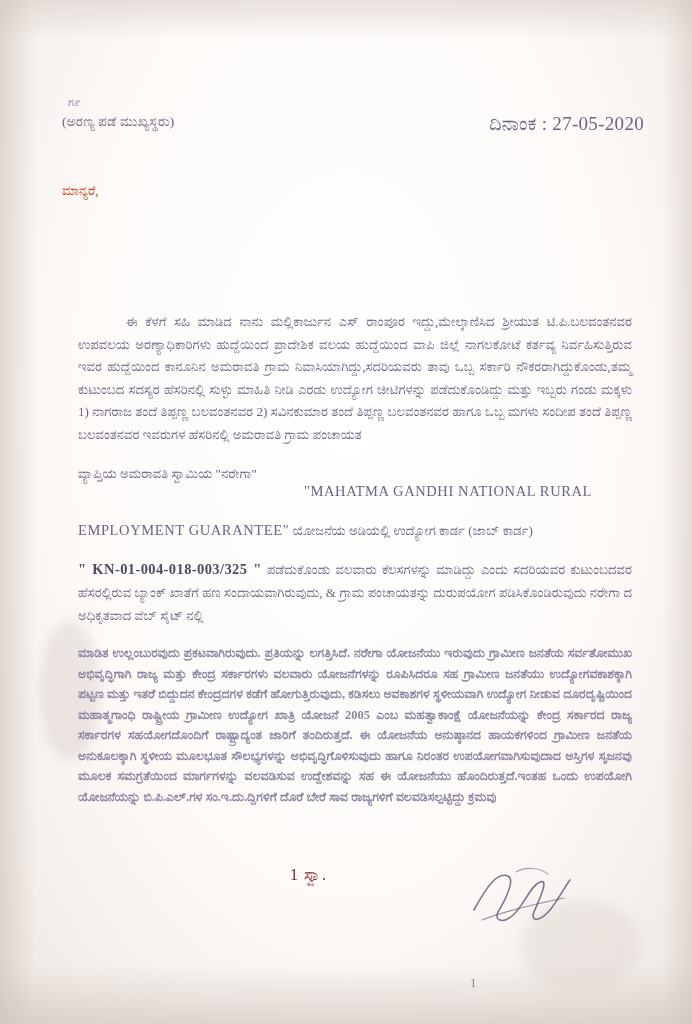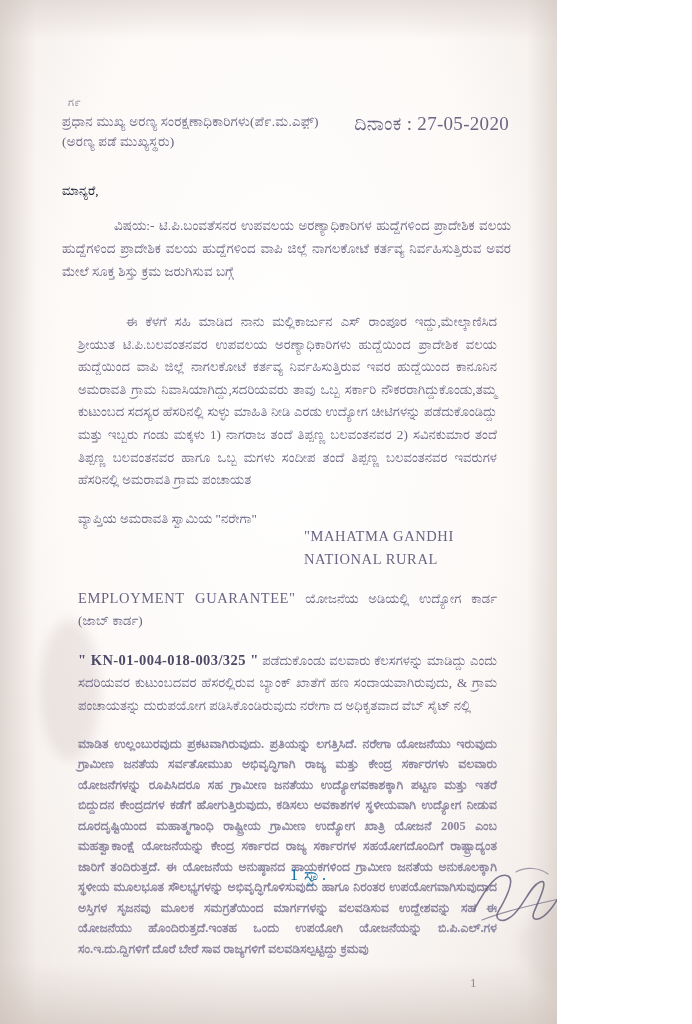--- a/index.html
+++ b/index.html
@@ -5,21 +5,21 @@
   html, body {
     margin: 0;
     padding: 0;
     background: #ffffff;
   }
   body {
     font-family: "Liberation Serif", serif;
   }
   .page {
     position: relative;
-    width: 557px;
+    width: 692px;
     height: 1024px;
     background: #fbf8f6;
     overflow: hidden;
   }
   
   .paper-bg {
     position: absolute;
     inset: 0;
     background:
       radial-gradient(ellipse at 50% 40%, #ffffff 0%, #fdfaf8 55%, #f3eeea 85%, #ebe4df 100%);
@@ -74,21 +74,21 @@
     top: 113px;
     font-size: 19px;
     color: #6b6684;
     letter-spacing: 0.3px;
   }
   .salutation {
     position: absolute;
     left: 62px;
     top: 183px;
     font-size: 13px;
-    color: #0f172a;
+    color: #c2410c;
   }
 
   .subject {
     position: absolute;
     left: 62px;
     top: 214px;
     right: 46px;
     font-size: 13.5px;
     line-height: 23px;
     color: #6b6684;
@@ -132,21 +132,21 @@
   }
   .faint {
     color: #8b86a0;
   }
 
   .sign-line {
     position: absolute;
     left: 290px;
     top: 866px;
     font-size: 16px;
-    color: #0369a1;
+    color: #7f1d1d;
     letter-spacing: 1px;
   }
   .signature {
     position: absolute;
     left: 468px;
     top: 862px;
     width: 110px;
     height: 70px;
   }
   .page-num {
@@ -174,35 +174,30 @@
   <div class="paper-shade-bottom"></div>
 
   <div class="smudge" style="left:40px; top:620px; width:60px; height:140px; background:rgba(190,175,170,0.25);"></div>
   <div class="smudge" style="left:520px; top:900px; width:120px; height:90px; background:rgba(196,182,176,0.2);"></div>
 
   <div class="content">
 
     <div class="hdr-mark">ಗ೯</div>
 
     <div class="addr">
-      <div>ಪ್ರಧಾನ ಮುಖ್ಯ ಅರಣ್ಯ ಸಂರಕ್ಷಣಾಧಿಕಾರಿಗಳು(ಪೆ೯.ಮ.ಎಫ಼್)</div>
       <div>(ಅರಣ್ಯ ಪಡೆ ಮುಖ್ಯಸ್ಥರು)</div>
     </div>
 
     <div class="date">
       <span>ದಿನಾಂಕ :</span>
       <span>27-05-2020</span>
     </div>
 
     <div class="salutation">ಮಾನ್ಯರೆ,</div>
 
-    <div class="subject">
-      <span class="indent"></span><span>ವಿಷಯ:-</span>
-      <span>ಟಿ.ಪಿ.ಬಂವತೆಸನರ ಉಪವಲಯ ಅರಣ್ಯಾಧಿಕಾರಿಗಳ ಹುದ್ದೆಗಳಿಂದ ಪ್ರಾದೇಶಿಕ ವಲಯ ಹುದ್ದೆಗಳಿಂದ ಪ್ರಾದೇಶಿಕ ವಲಯ ಹುದ್ದೆಗಳಿಂದ ವಾಪಿ ಜಿಲ್ಲೆ ನಾಗಲಕೋಟೆ ಕರ್ತವ್ಯ ನಿರ್ವಹಿಸುತ್ತಿರುವ ಅವರ ಮೇಲೆ ಸೂಕ್ತ ಶಿಸ್ತು ಕ್ರಮ ಜರುಗಿಸುವ ಬಗ್ಗೆ</span>
-    </div>
 
     <div class="body-block">
       <p class="first">ಈ ಕೆಳಗೆ ಸಹಿ ಮಾಡಿದ ನಾನು ಮಲ್ಲಿಕಾರ್ಜುನ ಎಸ್ ರಾಂಪೂರ ಇದ್ದು,ಮೇಲ್ಕಾಣಿಸಿದ ಶ್ರೀಯುತ ಟಿ.ಪಿ.ಬಲವಂತನವರ ಉಪವಲಯ ಅರಣ್ಯಾಧಿಕಾರಿಗಳು ಹುದ್ದೆಯಿಂದ ಪ್ರಾದೇಶಿಕ ವಲಯ ಹುದ್ದೆಯಿಂದ ವಾಪಿ ಜಿಲ್ಲೆ ನಾಗಲಕೋಟೆ ಕರ್ತವ್ಯ ನಿರ್ವಹಿಸುತ್ತಿರುವ ಇವರ ಹುದ್ದೆಯಿಂದ ಕಾನೂನಿನ ಅಮರಾವತಿ ಗ್ರಾಮ ನಿವಾಸಿಯಾಗಿದ್ದು,ಸದರಿಯವರು ತಾವು ಒಬ್ಬ ಸರ್ಕಾರಿ ನೌಕರರಾಗಿದ್ದುಕೊಂಡು,ತಮ್ಮ ಕುಟುಂಬದ ಸದಸ್ಯರ ಹೆಸರಿನಲ್ಲಿ ಸುಳ್ಳು ಮಾಹಿತಿ ನೀಡಿ ಎರಡು ಉದ್ಯೋಗ ಚೀಟಿಗಳನ್ನು ಪಡೆದುಕೊಂಡಿದ್ದು ಮತ್ತು ಇಬ್ಬರು ಗಂಡು ಮಕ್ಕಳು 1) ನಾಗರಾಜ ತಂದೆ ತಿಪ್ಪಣ್ಣ ಬಲವಂತನವರ 2) ಸವಿನಕುಮಾರ ತಂದೆ ತಿಪ್ಪಣ್ಣ ಬಲವಂತನವರ ಹಾಗೂ ಒಬ್ಬ ಮಗಳು ಸಂದೀಪ ತಂದೆ ತಿಪ್ಪಣ್ಣ ಬಲವಂತನವರ ಇವರುಗಳ ಹೆಸರಿನಲ್ಲಿ ಅಮರಾವತಿ ಗ್ರಾಮ ಪಂಚಾಯತ</p>
 
       <p style="margin-top:2px;">ವ್ಯಾಪ್ತಿಯ ಅಮರಾವತಿ ಸ್ವಾಮಿಯ "ನರೇಗಾ"</p>
 
       <p class="eng-line" style="text-align:left; margin-top:-21px; margin-left:242px;">"MAHATMA GANDHI NATIONAL RURAL</p>
 
       <p style="margin-top:2px;">
         <span class="eng-line">EMPLOYMENT GUARANTEE"</span>

